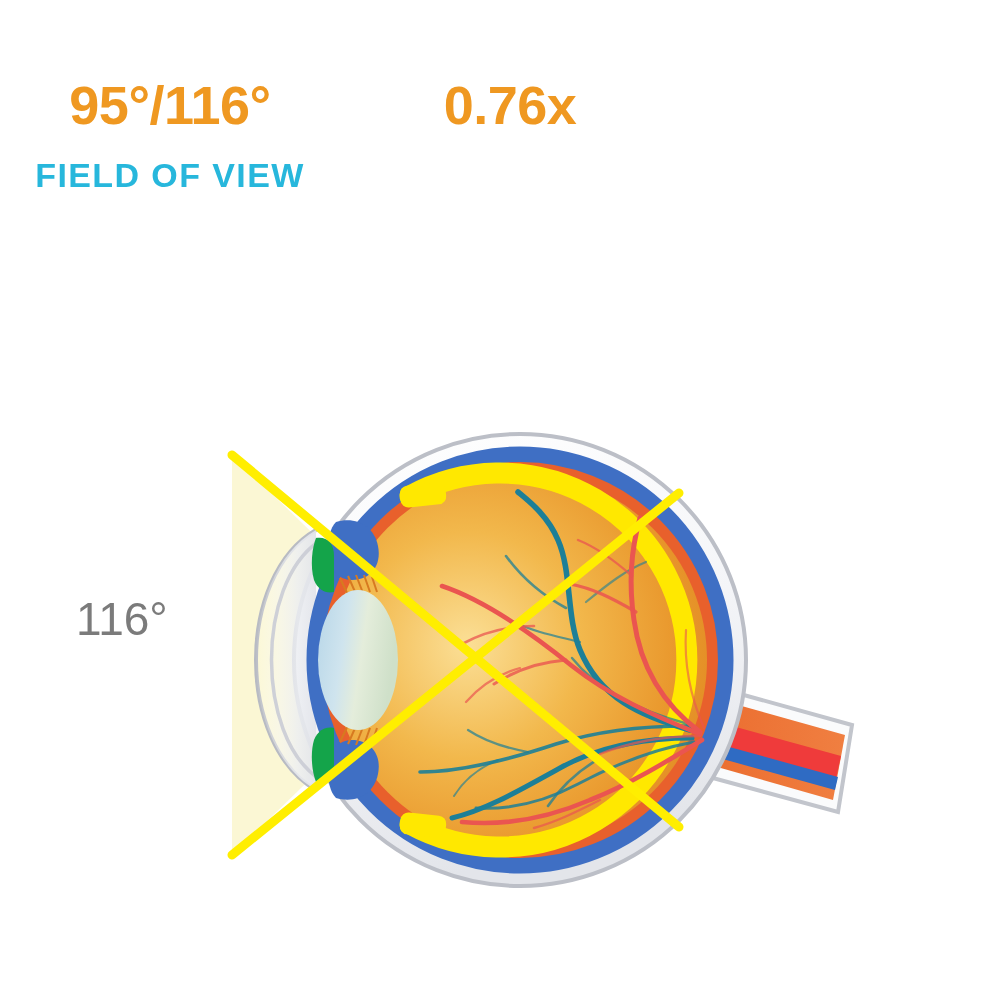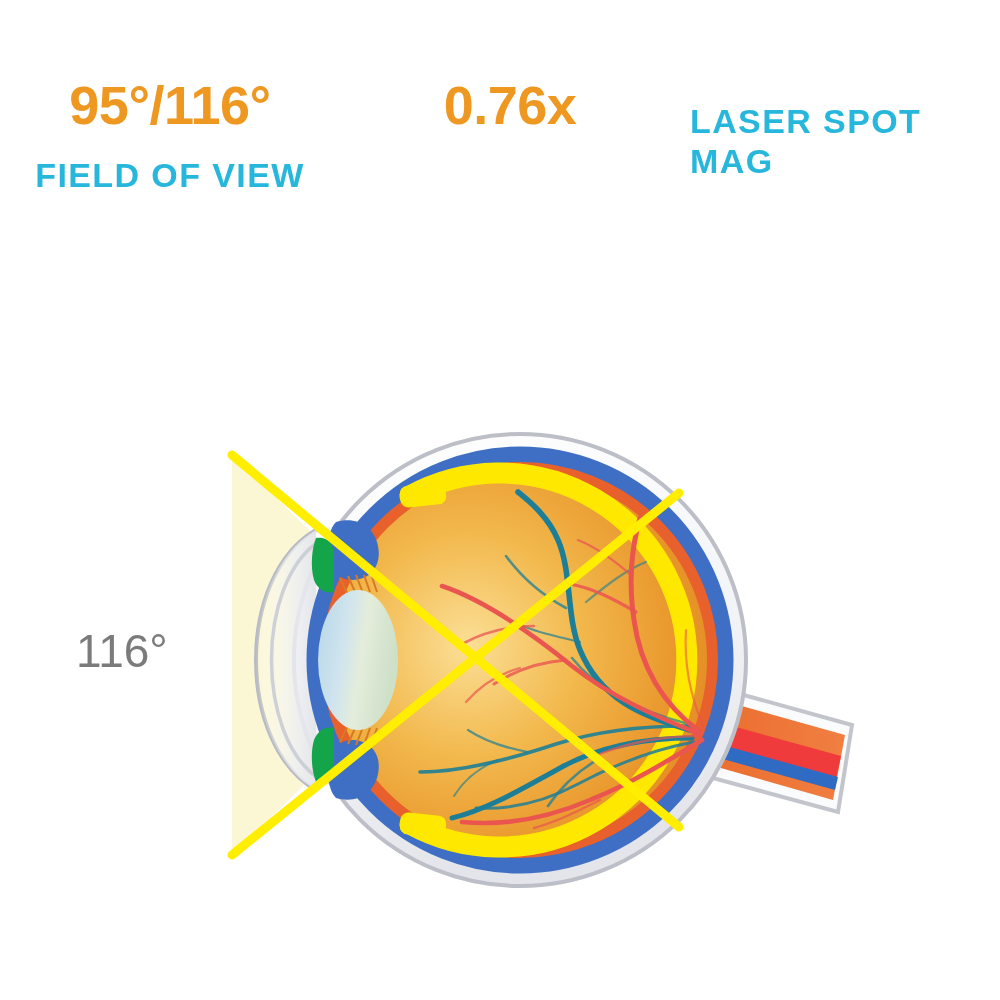--- a/index.html
+++ b/index.html
@@ -24,21 +24,21 @@
     width: 1000px;
     display: flex;
     flex-direction: row;
     align-items: flex-start;
     justify-content: flex-start;
   }
   .stat-block {
     display: flex;
     flex-direction: column;
     align-items: center;
-    text-align: left;
+    text-align: center;
   }
   .stat-block.b0 { width: 340px; margin-left: 0px; }
   .stat-block.b1 { width: 340px; }
   .stat-block.b2 { width: 320px; }
 
   .stat-value {
     color: #ef9821;
     font-size: 54px;
     font-weight: bold;
     line-height: 1.0;
@@ -62,21 +62,21 @@
     left: 0;
     top: 380px;
     width: 1000px;
     height: 560px;
   }
   #eye-svg { display: block; }
 
   #fov-angle-label {
     position: absolute;
     left: 76px;
-    top: 628px;
+    top: 596px;
     color: #7b7b7b;
     font-size: 46px;
     font-weight: normal;
     letter-spacing: 0px;
     line-height: 1;
   }
 </style>
 </head>
 <body>
 
@@ -85,21 +85,20 @@
   <div class="stat-block b0">
     <div class="stat-value">95°/116°</div>
     <div class="stat-label">FIELD OF VIEW</div>
   </div>
 
   <div class="stat-block b1">
     <div class="stat-value">0.76x</div>
   </div>
 
   <div class="stat-block b2">
-    <div class="stat-label">LASER SPOT MAG</div>
   </div>
 
 </div>
 
 <div id="fov-angle-label">116°</div>
 
 <div id="diagram-wrap">
 <svg id="eye-svg" width="1000" height="560" viewBox="0 0 1000 560" xmlns="http://www.w3.org/2000/svg">
 
   <defs>

